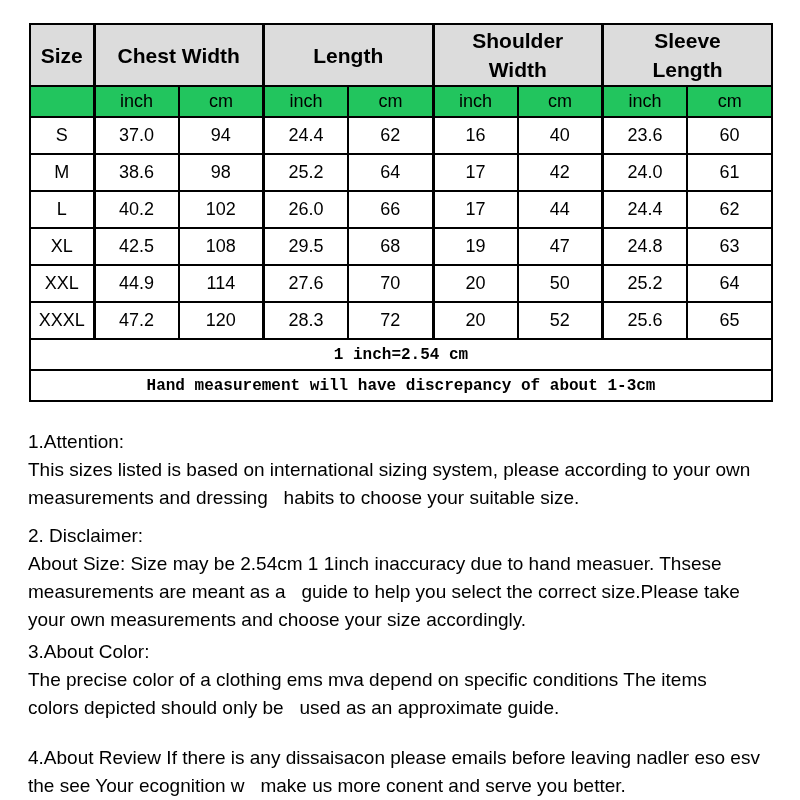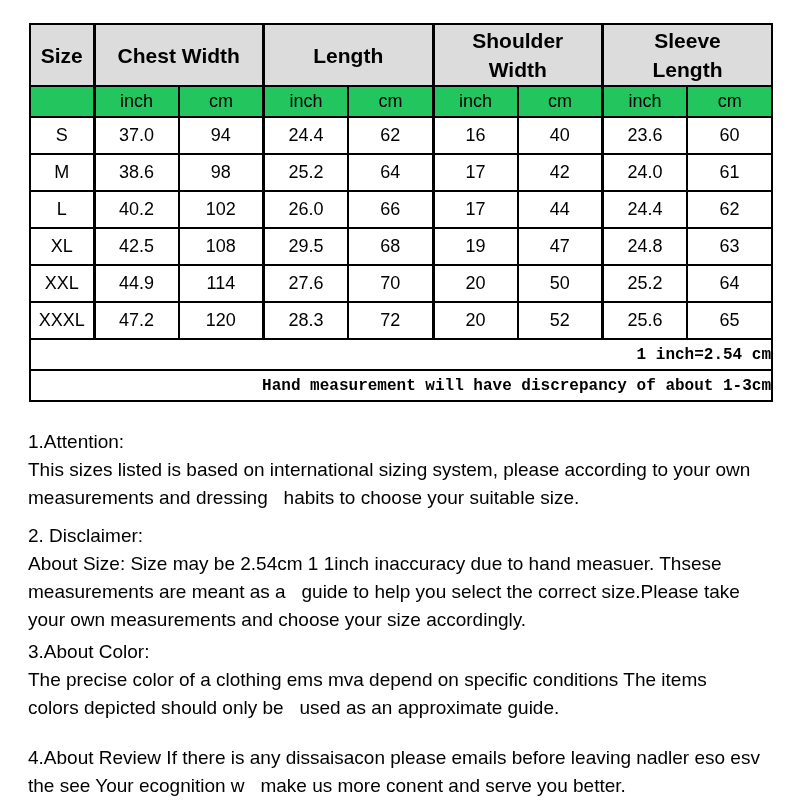--- a/index.html
+++ b/index.html
@@ -45,21 +45,20 @@
     font-size: 18px;
     height: 37px;
     background: #ffffff;
   }
   tr.note-row td {
     font-family: "Liberation Mono", "DejaVu Sans Mono", monospace;
     font-weight: bold;
     font-size: 16px;
     height: 31px;
     background: #ffffff;
-    text-align: right;
   }
 
   
   .info-sections {
     margin: 26px 0 0 28px;
     width: 750px;
   }
   .info-section {
     font-size: 19px;
     line-height: 28px;

